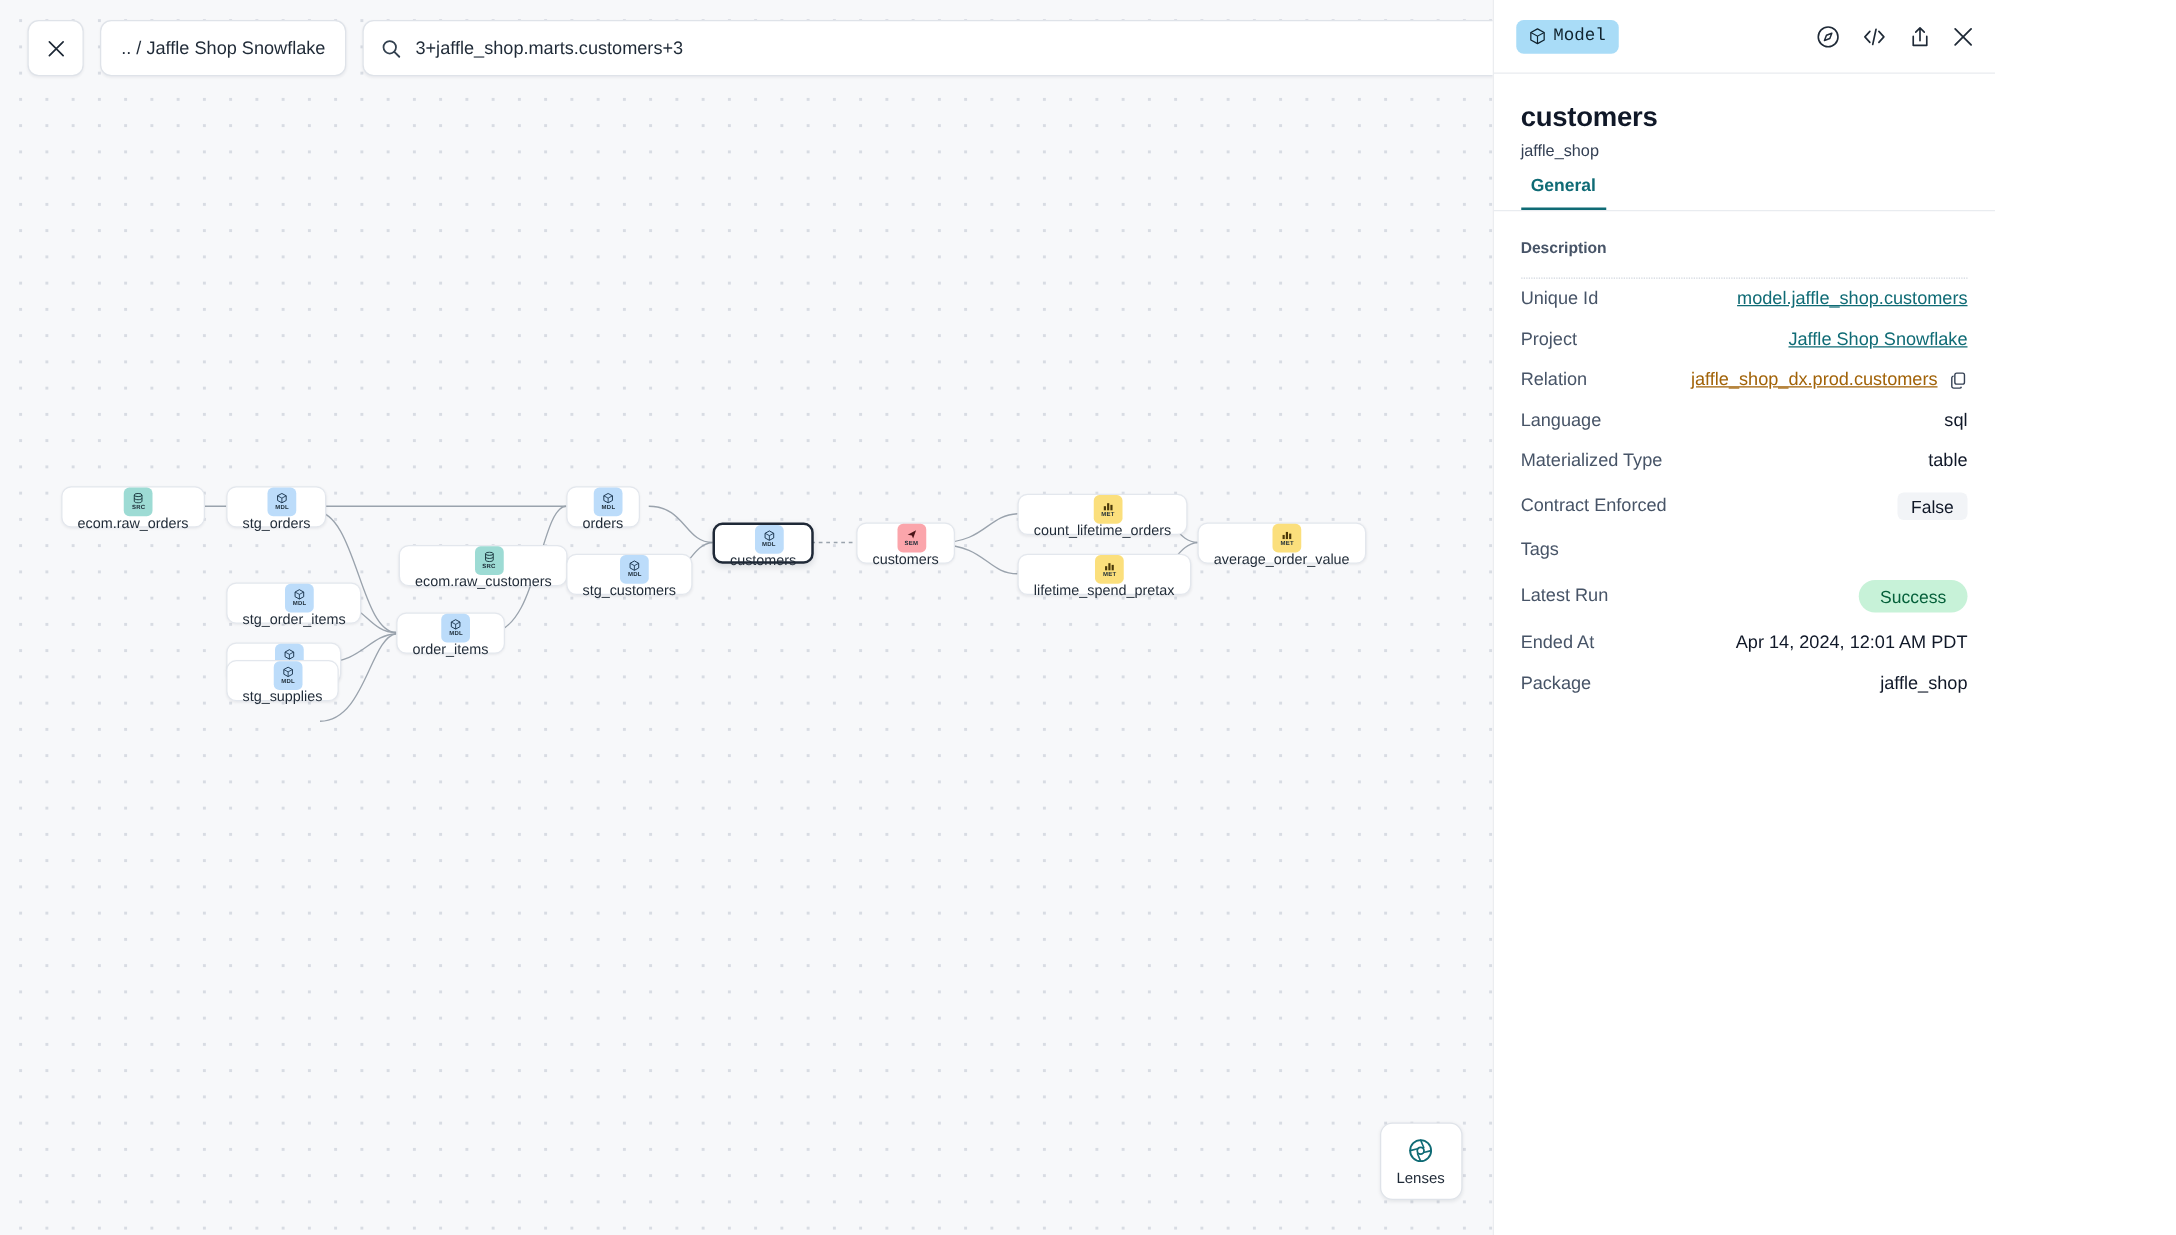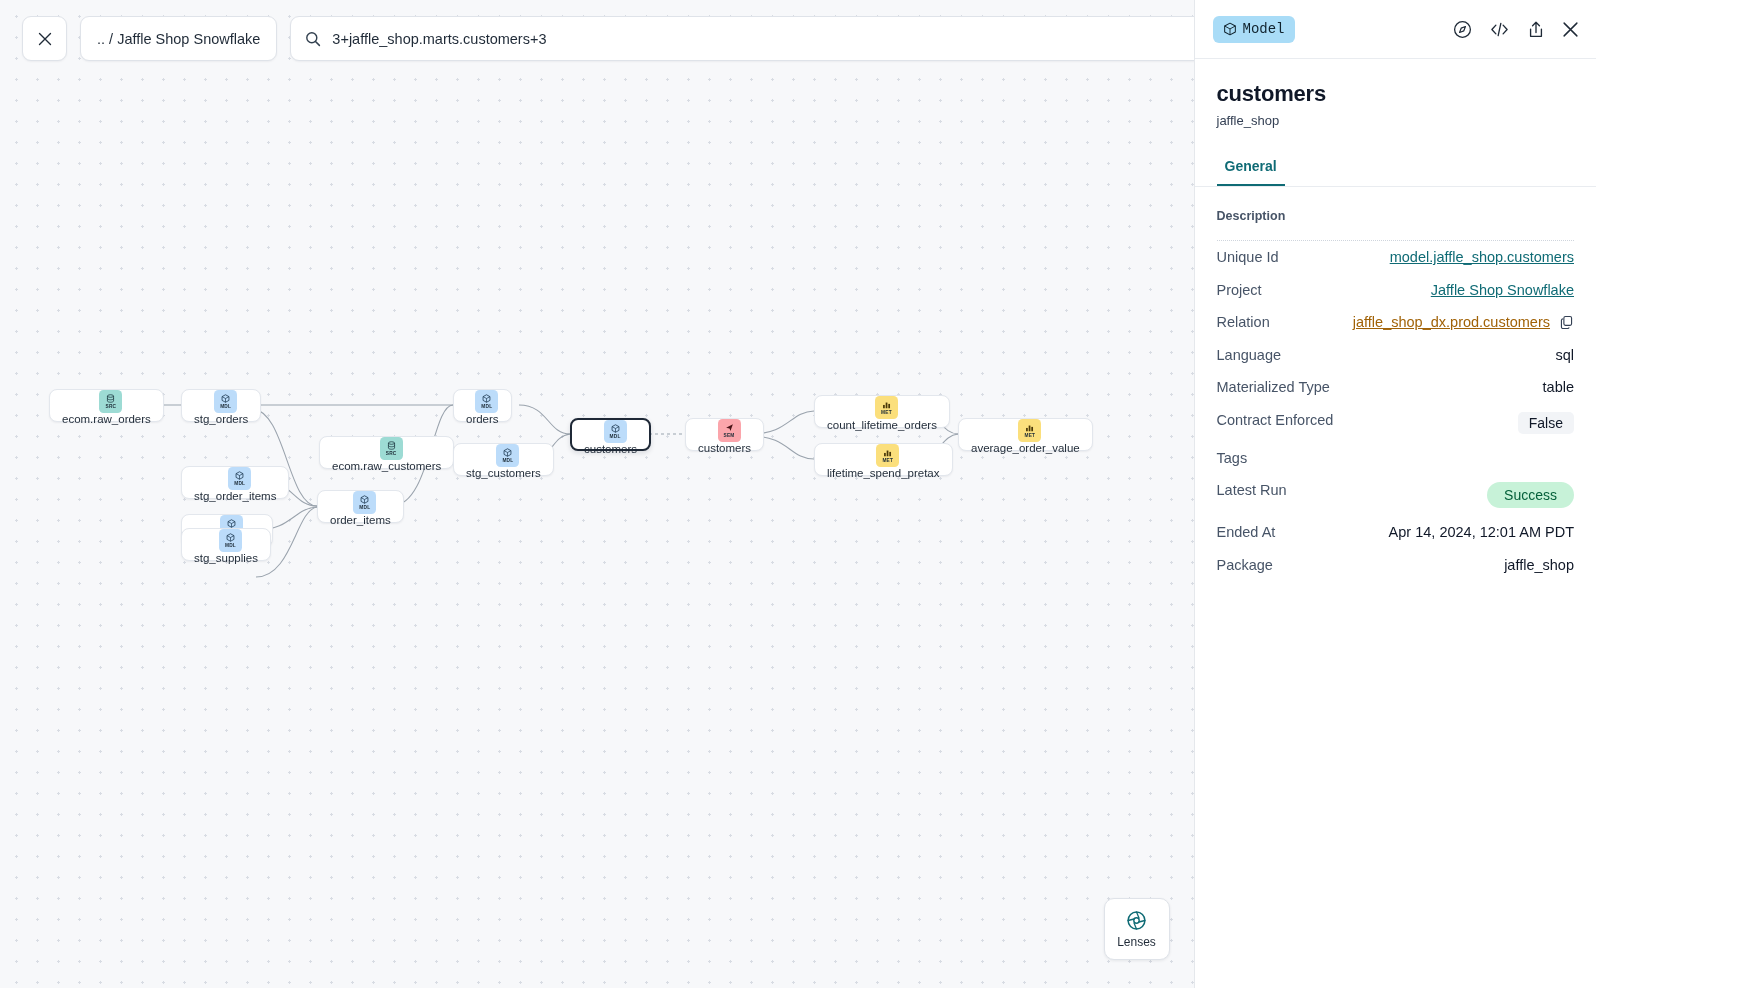--- a/index.html
+++ b/index.html
@@ -141,38 +141,38 @@
     font-size: 14px; font-family: "Liberation Mono", monospace;
     cursor: pointer;
   }
   .head-icons { margin-left: auto; display: flex; align-items: center; gap: 17px; }
   .head-icons .hi { cursor: pointer; display: flex; }
 
   .side-title-wrap { padding: 22px 22px 0 22px; }
   .side-title { font-size: 22px; font-weight: 700; color: #101828; letter-spacing: -.2px; }
   .side-sub { font-size: 13px; color: #344054; margin-top: 6px; }
 
-  .tabs { padding: 0 22px; margin-top: 30px; border-bottom: 1px solid #e9ecf0; display: flex; }
+  .tabs { padding: 0 22px; margin-top: 12px; border-bottom: 1px solid #e9ecf0; display: flex; }
   .tab {
     font-size: 14px; font-weight: 700; color: #0f6b75;
     padding: 0 8px 10px 8px;
     border-bottom: 2.5px solid #0f6b75;
     cursor: pointer;
   }
 
   .section { padding: 22px 22px 0 22px; }
   .sec-label { font-size: 12.5px; font-weight: 700; color: #475467; }
   .desc {
     margin-top: 17px;
     font-size: 14.5px; color: #1d2939; line-height: 1.52;
   }
   .divider { border-top: 1px dotted #cfd5dd; margin: 17px 0 0 0; }
 
   .kv {
-    display: flex; align-items: flex-start;
+    display: flex; align-items: center;
     min-height: 32.5px; padding: 8px 0;
   }
   .kv .k { font-size: 14.5px; color: #475467; }
   .kv .v {
     margin-left: auto; font-size: 14.5px; color: #101828;
     display: flex; align-items: center; gap: 9px;
   }
   .kv .v.link { color: #0f6b75; text-decoration: underline; cursor: pointer; }
   .kv .v.teal { color: #a16207; text-decoration: underline; }
   .pill-false {

